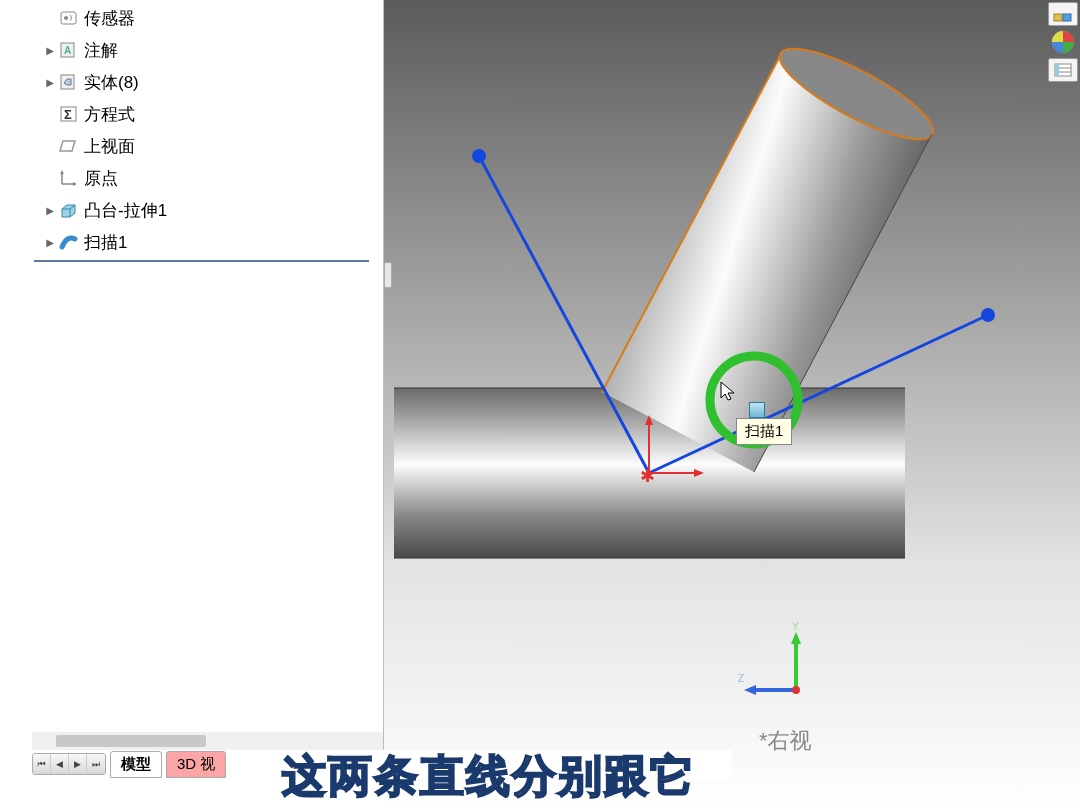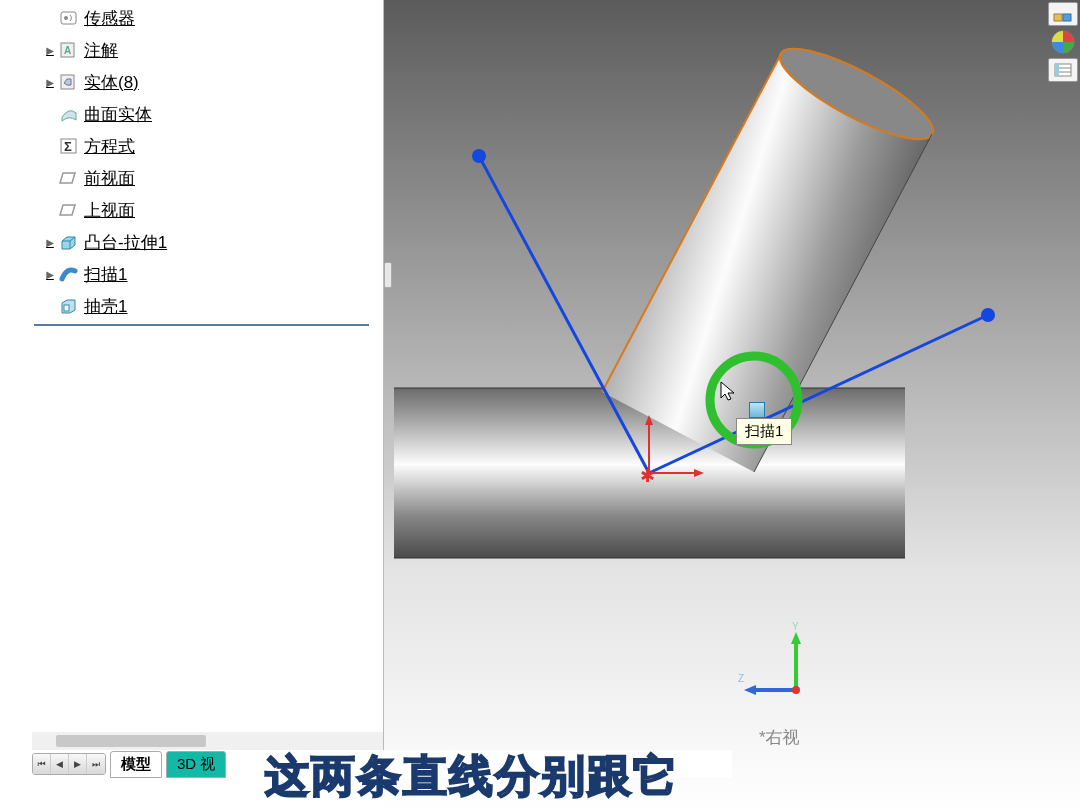--- a/index.html
+++ b/index.html
@@ -22,21 +22,20 @@
     width: 352px;
     height: 750px;
     background: #fff;
     border-right: 1px solid #bbb;
     overflow: hidden;
     position: relative;
     margin-left: 32px;
   }
   .tree {
     padding: 2px 14px 0 2px;
-    text-decoration: underline;
   }
   .tree-row {
     display: flex;
     align-items: center;
     height: 32px;
     padding-left: 8px;
     cursor: default;
     white-space: nowrap;
   }
   .tree-row .arrow {
@@ -141,21 +140,21 @@
     position: absolute;
     left: 719px;
     top: 380px;
     pointer-events: none;
   }
   .view-label {
     position: absolute;
     left: 375px;
     top: 726px;
     color: #888;
-    font-size: 17px;
+    font-size: 22px;
   }
   .bottom-bar {
     position: absolute;
     left: 32px;
     bottom: 32px;
     height: 28px;
     display: flex;
     align-items: center;
     gap: 4px;
     background: #fff;
@@ -174,32 +173,32 @@
     border-right: 1px solid #ccc;
     display: flex;
     align-items: center;
     justify-content: center;
     font-size: 9px;
     color: #444;
   }
   .nav-btns .nb:last-child { border-right: none; }
   .tab {
     padding: 3px 10px;
-    background: #14b8a6;
+    background: #fca5a5;
     border: 1px solid #aaa;
     border-radius: 3px 3px 0 0;
     font-size: 15px;
   }
   .tab.active {
     background: #fff;
     font-weight: bold;
   }
   .subtitle {
     position: absolute;
-    left: 265px;
+    left: 282px;
     bottom: 4px;
     font-size: 44px;
     font-weight: 900;
     color: #ff8a1f;
     -webkit-text-stroke: 2px #1a3a6e;
     letter-spacing: 2px;
     pointer-events: none;
     white-space: nowrap;
     font-family: "Microsoft YaHei", sans-serif;
   }
@@ -248,81 +247,65 @@
               <rect x="2" y="2" width="13" height="14" fill="#f0f0f0" stroke="#888"></rect>
               <path d="M5 10 L8 6 L12 6 L12 12 L8 12 Z" fill="#bcd" stroke="#679"></path>
             </svg>
         </span>
         <span class="label">实体(8)</span>
       </div>
       <div class="tree-row">
         <span class="arrow empty">▶</span>
         <span class="icon-slot">
           <svg width="20" height="18">
-              <path d="M3 12 Q10 2 17 8 L17 15 Q10 10 3 16 Z" fill="#d0e4f0" stroke="#6a9"></path>
-            </svg>
-        </span>
-        <span class="label">曲面实体</span>
-      </div>
-      <div class="tree-row">
-        <span class="arrow empty">▶</span>
-        <span class="icon-slot">
-          <svg width="20" height="18">
               <rect x="2" y="2" width="15" height="14" fill="#fff" stroke="#888"></rect>
               <text x="5" y="14" font-size="13" fill="#333" font-weight="bold">Σ</text>
             </svg>
         </span>
         <span class="label">方程式</span>
       </div>
       <div class="tree-row">
         <span class="arrow empty">▶</span>
         <span class="icon-slot">
           <svg width="20" height="18">
               <path d="M4 4 L16 4 L13 14 L1 14 Z" fill="none" stroke="#999" stroke-width="1.5"></path>
             </svg>
         </span>
-        <span class="label">前视面</span>
+        <span class="label">上视面</span>
       </div>
       <div class="tree-row">
         <span class="arrow empty">▶</span>
         <span class="icon-slot">
           <svg width="20" height="18">
-              <path d="M4 4 L16 4 L13 14 L1 14 Z" fill="none" stroke="#999" stroke-width="1.5"></path>
-            </svg>
-        </span>
-        <span class="label">上视面</span>
+              <line x1="3" y1="15" x2="3" y2="3" stroke="#888" stroke-width="1.5"></line>
+              <line x1="3" y1="15" x2="16" y2="15" stroke="#888" stroke-width="1.5"></line>
+              <polygon points="3,1 1,5 5,5" fill="#888"></polygon>
+              <polygon points="18,15 14,13 14,17" fill="#888"></polygon>
+            </svg>
+        </span>
+        <span class="label">原点</span>
       </div>
       <div class="tree-row">
         <span class="arrow">▶</span>
         <span class="icon-slot">
           <svg width="20" height="18">
               <path d="M3 8 L8 4 L16 4 L16 12 L11 16 L3 16 Z" fill="#9dd4e8" stroke="#3388aa"></path>
               <path d="M3 8 L11 8 L11 16 M11 8 L16 4" stroke="#3388aa" fill="none"></path>
             </svg>
         </span>
         <span class="label">凸台-拉伸1</span>
       </div>
       <div class="tree-row">
         <span class="arrow">▶</span>
         <span class="icon-slot">
           <svg width="20" height="18">
               <path d="M3 14 Q8 2 16 6" stroke="#3a8acc" stroke-width="5" fill="none" stroke-linecap="round"></path>
             </svg>
         </span>
         <span class="label">扫描1</span>
-      </div>
-      <div class="tree-row">
-        <span class="arrow empty">▶</span>
-        <span class="icon-slot">
-          <svg width="20" height="18">
-              <path d="M3 6 L8 3 L16 3 L16 13 L11 16 L3 16 Z" fill="#c0e0ee" stroke="#3388aa"></path>
-              <rect x="5" y="8" width="5" height="6" fill="#fff" stroke="#3388aa"></rect>
-            </svg>
-        </span>
-        <span class="label">抽壳1</span>
       </div>
       <div class="tree-sep"></div>
     </div>
     <div class="tree-scroll">
       <div class="thumb"></div>
     </div>
   </div>
 
   <div class="viewport">
     <div class="small-btn-col">

